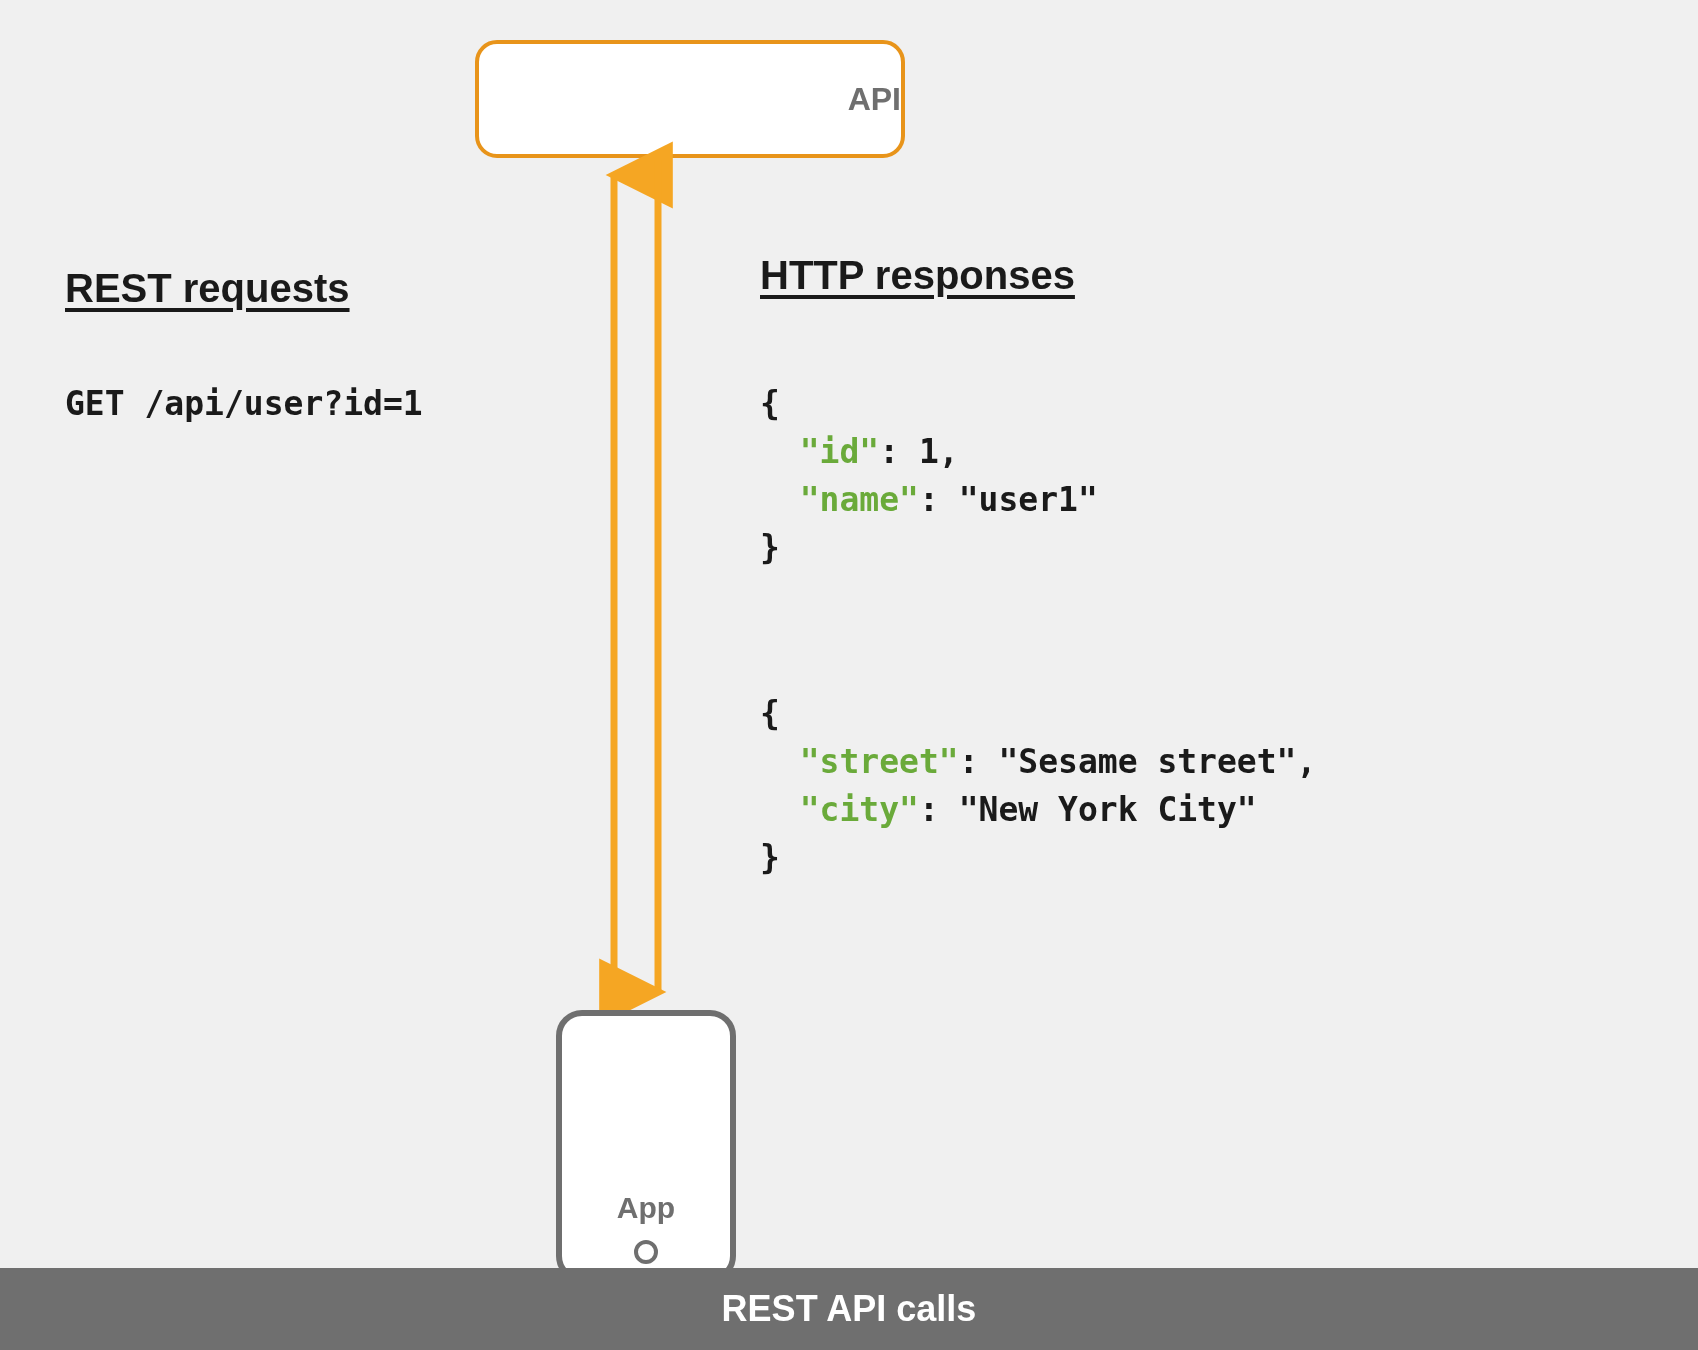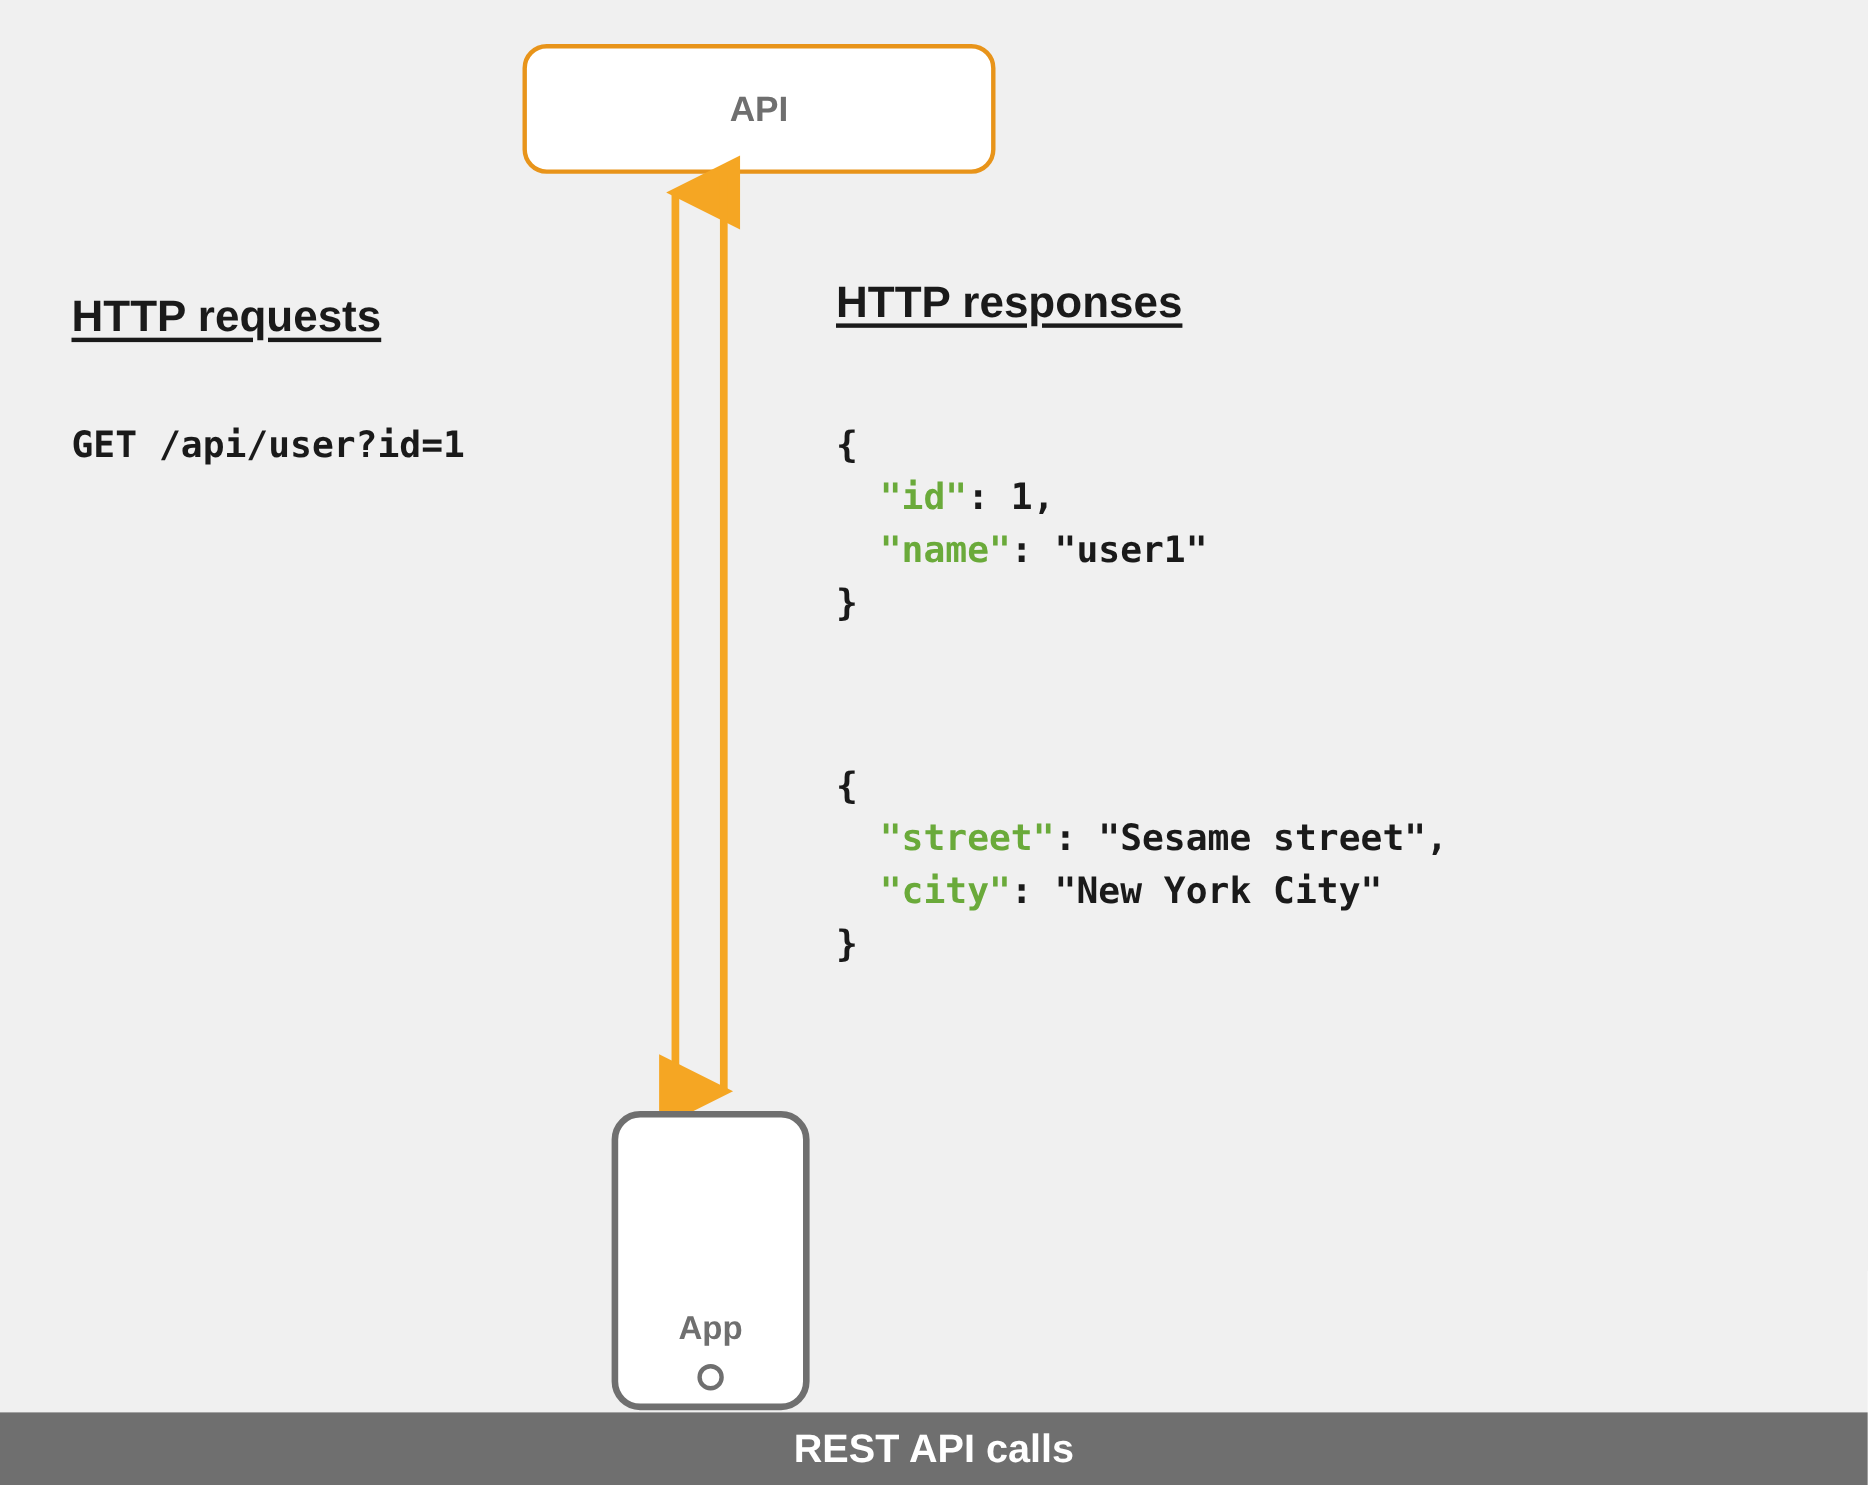--- a/index.html
+++ b/index.html
@@ -21,21 +21,21 @@
     position: absolute;
     top: 40px;
     left: 475px;
     width: 430px;
     height: 118px;
     background: #ffffff;
     border: 4px solid #e8941a;
     border-radius: 22px;
     display: flex;
     align-items: center;
-    justify-content: center;
+    justify-content: flex-end;
     font-size: 32px;
     font-weight: 700;
     color: #6f6f6f;
   }
   .phone {
     position: absolute;
     top: 1010px;
     left: 556px;
     width: 180px;
     height: 272px;
@@ -96,21 +96,21 @@
   .res1 { top: 380px; left: 760px; }
   .res2 { top: 690px; left: 760px; }
 
   .key { color: #6aaa3a; }
 
   .footer {
     position: absolute;
     left: 0;
     right: 0;
     bottom: 0;
-    height: 66px;
+    height: 82px;
     background: #6f6f6f;
     color: #ffffff;
     display: flex;
     align-items: center;
     justify-content: center;
     font-size: 36px;
     font-weight: 700;
   }
 </style>
 </head>
@@ -135,21 +135,21 @@
     <line x1="614" y1="1010" x2="614" y2="175" stroke="#f5a623" stroke-width="7" marker-end="url(#arrow-up)"></line>
 
     <line x1="658" y1="160" x2="658" y2="992" stroke="#f5a623" stroke-width="7" marker-end="url(#arrow-down)"></line>
   </svg>
 
   <div class="phone">
     <div class="phone-label">App</div>
     <div class="phone-home"></div>
   </div>
 
-  <div class="section-heading req-heading">HTTP requests</div>
+  <div class="section-heading req-heading">REST requests</div>
   <div class="section-heading res-heading">HTTP responses</div>
 
   <div class="code req1">GET /api/user?id=1</div>
 
 
   <div class="code res1"><span>{</span>
   <span class="key">"id"</span><span>: 1,</span>
   <span class="key">"name"</span><span>: "user1"</span>
 <span>}</span></div>
 

